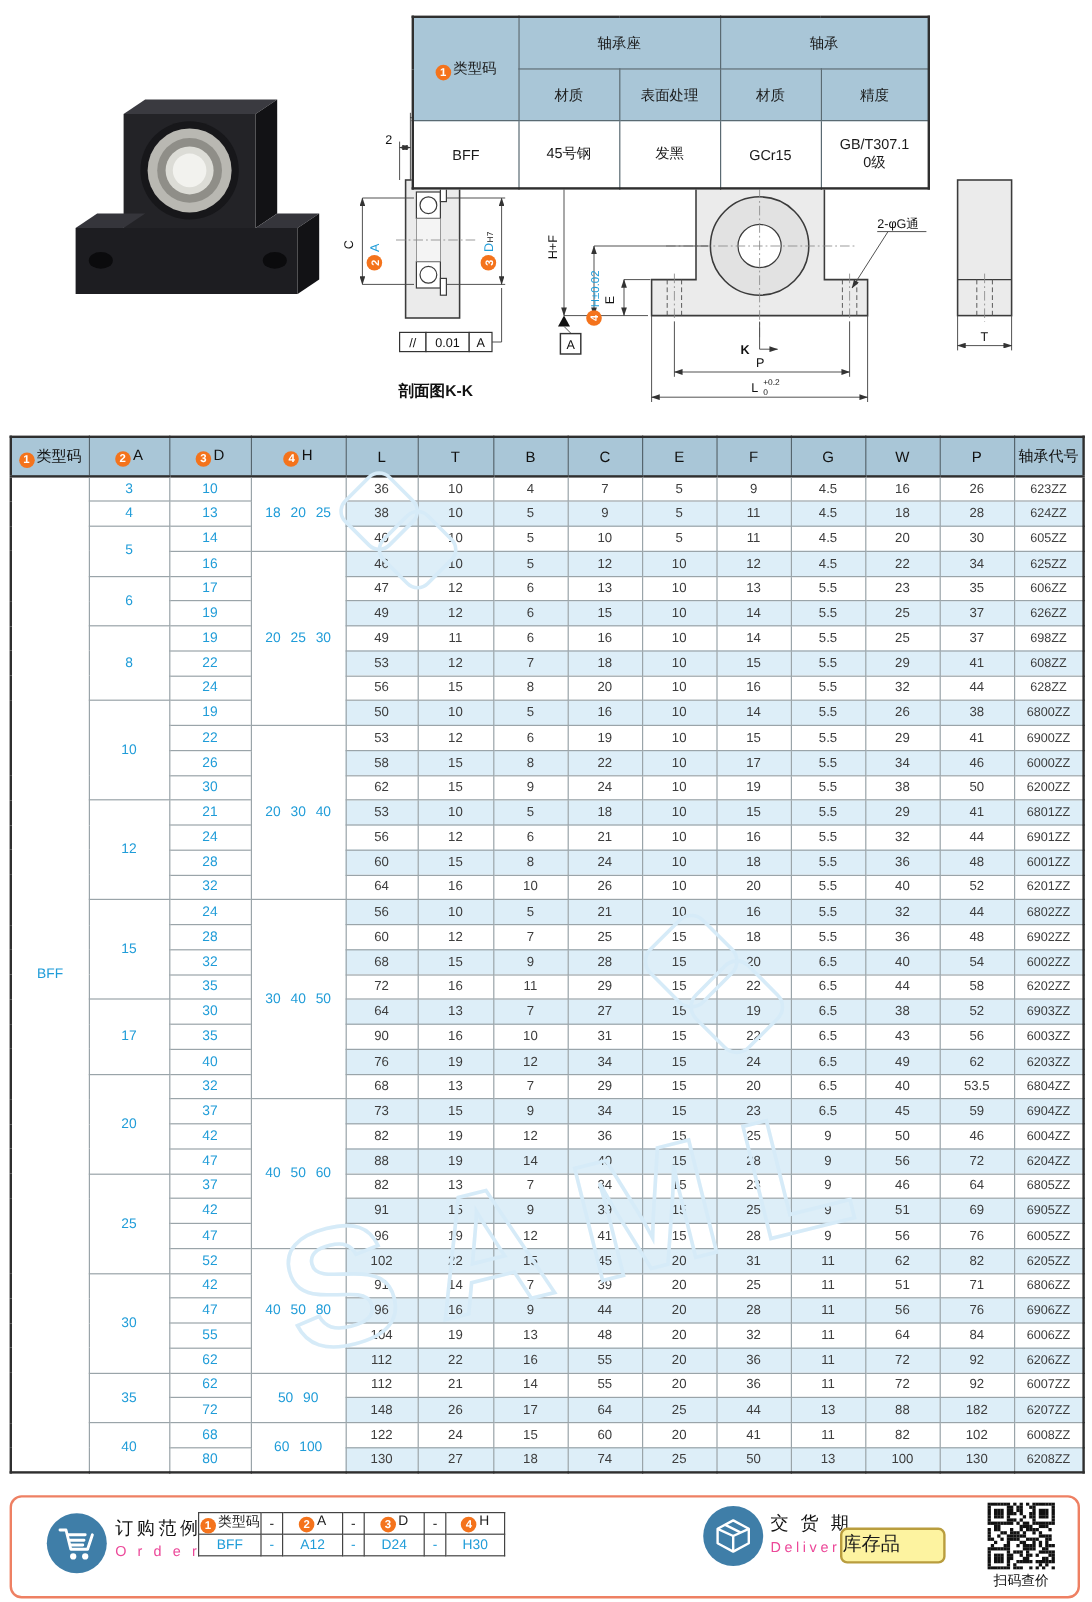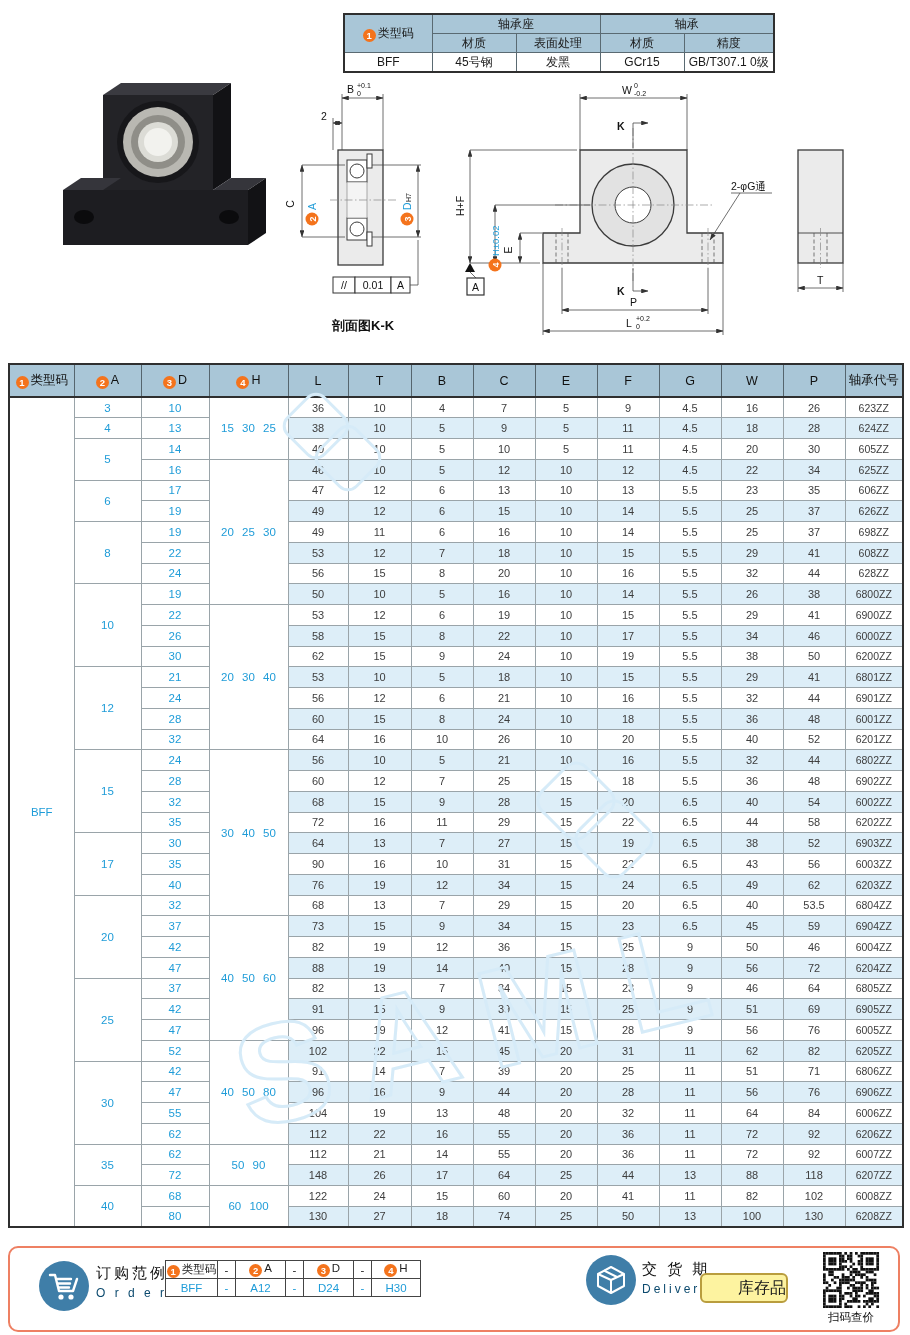--- a/index.html
+++ b/index.html
@@ -8,21 +8,21 @@
   .abs{position:absolute}
   .blue{color:#1f9cd8}
   .mark{display:inline-block;width:13px;height:13px;border-radius:50%;background:#f4731c;
         color:#fff;font-size:9.5px;line-height:13.5px;text-align:center;font-weight:bold;
         margin-right:2px;vertical-align:-2px}
   table{border-collapse:collapse;table-layout:fixed}
 
   
   .spec{left:343px;top:13px;width:430px;border:2px solid #2f2f2f;z-index:2;background:#fff}
   .spec th,.spec td{border:1px solid #5a6a72;font-size:12px;font-weight:normal;
-        text-align:center;height:18px;padding:0;color:#1a1a1a}
+        text-align:center;height:18px;padding:12px;color:#1a1a1a}
   .spec th{background:#a9c6d7}
 
   
   .main{left:8px;top:363px;width:894px;border:2px solid #2f2f2f;background:#fff;z-index:1}
   .main th{background:#a9c6d7;border:1px solid #55656e;border-bottom:2px solid #2f2f2f;
         font-weight:normal;font-size:12.5px;color:#111;height:31px;padding:0}
   .main td{border:1px solid #9aa4a9;text-align:center;font-size:11px;color:#3d3d3d;
         padding:0;background:#fff}
   .main tr{height:20.75px}
   .main td.blue{color:#1f9cd8;font-size:11.5px}
@@ -30,23 +30,23 @@
   .main tr.stripe td.v{background:#ddeef8}
   .main td.code{font-size:10.5px}
 
   
   .bottombar{left:8px;top:1246px;width:888px;height:82px;border:2px solid #ee8063;
         border-radius:10px;z-index:2;background:#fff}
   .ordertable{left:155px;top:12px;width:255px;border:1px solid #444;background:#fff}
   .ordertable td{border:1px solid #444;font-size:11.5px;text-align:center;height:17px;padding:0}
   .ordertable .ttl td{height:19px;font-size:12.5px}
   .icontext-cn{font-size:15px;letter-spacing:3px;color:#111}
-  .icontext-en{font-size:12px;letter-spacing:3px;color:#0c4a6e}
+  .icontext-en{font-size:12px;letter-spacing:3px;color:#ec4899}
   .badge{left:690px;top:25px;width:84px;height:26px;border:2px solid #b99d3e;border-radius:6px;
-        background:#fdf3a0;font-size:16px;line-height:26px;text-align:right;color:#1a1a1a}
+        background:#fdf3a0;font-size:16px;line-height:26px;text-align:left;color:#1a1a1a}
   .qrcap{left:812px;top:62px;width:58px;text-align:center;font-size:11.5px;color:#111}
 
   
   .part{fill:#ebebeb;stroke:#3b3b3b;stroke-width:1.3}
   .white{fill:#fff;stroke:#3b3b3b;stroke-width:1}
   .thin{stroke:#4a4a4a;stroke-width:0.8;fill:none}
   .cl{stroke:#888;stroke-width:0.7;stroke-dasharray:8 2.5 1.5 2.5;fill:none}
   .dash{stroke:#555;stroke-width:0.8;stroke-dasharray:4 2.5;fill:none}
   .dimt{font-size:10.5px;fill:#111}
   .tol{font-size:7px;fill:#111}
@@ -307,21 +307,21 @@
         <th>W</th>
         <th>P</th>
         <th>轴承代号</th>
       </tr>
     </thead>
   <tbody>
       <tr>
         <td class="blue" rowspan="40">BFF</td>
         <td class="blue" rowspan="1">3</td>
         <td class="blue">10</td>
-        <td class="blue hcell" rowspan="3">15 30 25</td>
+        <td class="blue hcell" rowspan="3">18 20 25</td>
         <td class="v">36</td>
         <td class="v">10</td>
         <td class="v">4</td>
         <td class="v">7</td>
         <td class="v">5</td>
         <td class="v">9</td>
         <td class="v">4.5</td>
         <td class="v">16</td>
         <td class="v">26</td>
         <td class="v code">623ZZ</td>
@@ -815,21 +815,21 @@
       <tr class="stripe">
         <td class="blue">72</td>
         <td class="v">148</td>
         <td class="v">26</td>
         <td class="v">17</td>
         <td class="v">64</td>
         <td class="v">25</td>
         <td class="v">44</td>
         <td class="v">13</td>
         <td class="v">88</td>
-        <td class="v">118</td>
+        <td class="v">182</td>
         <td class="v code">6207ZZ</td>
       </tr>
       <tr>
         <td class="blue" rowspan="2">40</td>
         <td class="blue">68</td>
         <td class="blue hcell" rowspan="2">60 100</td>
         <td class="v">122</td>
         <td class="v">24</td>
         <td class="v">15</td>
         <td class="v">60</td>

